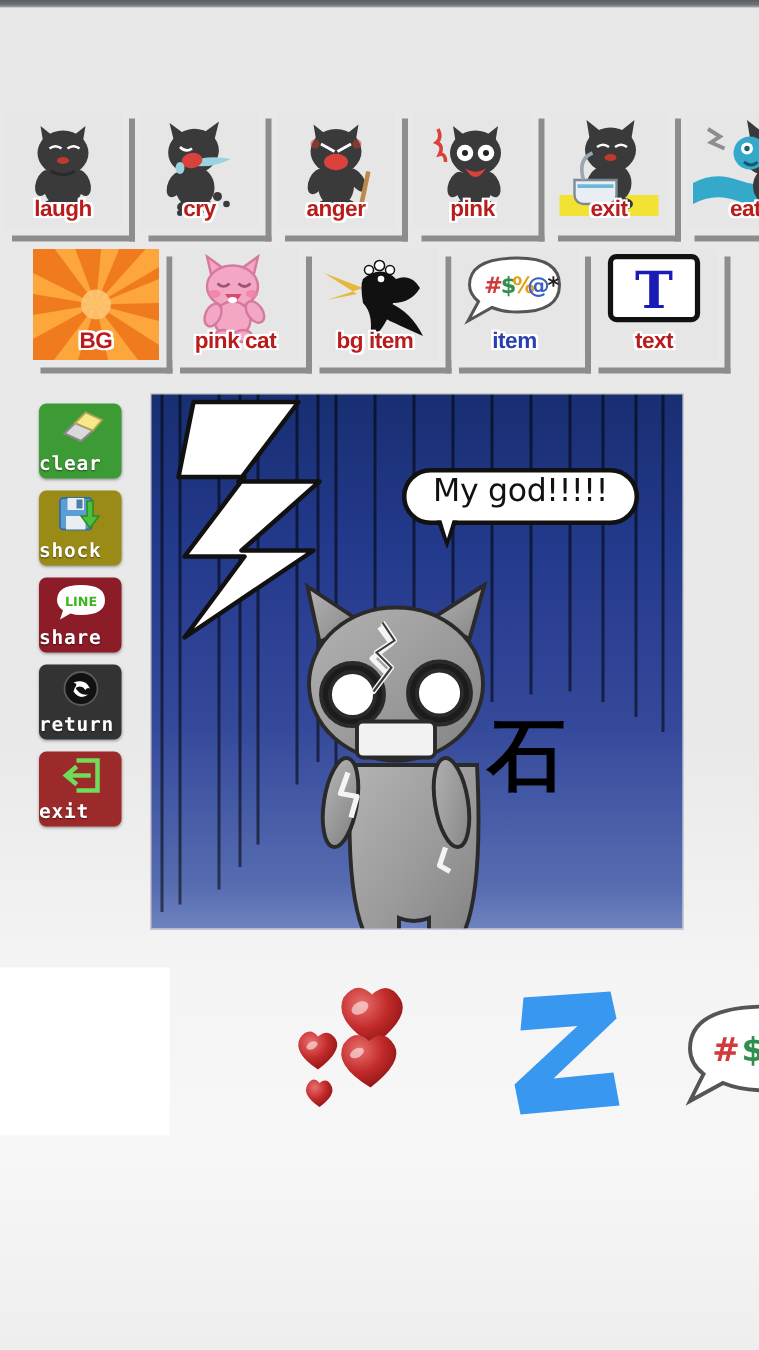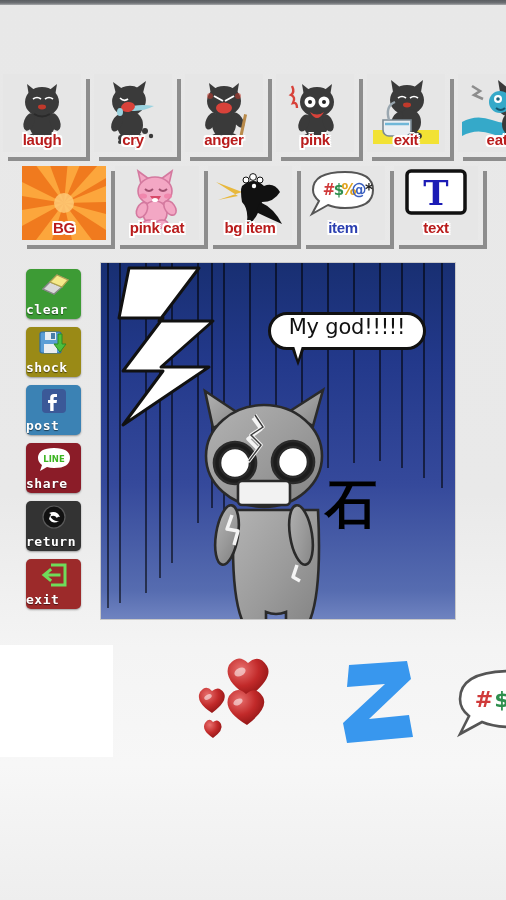--- a/index.html
+++ b/index.html
@@ -462,29 +462,20 @@
           <rect x="2" y="2" width="21" height="21" rx="2" fill="#5b9ed6" stroke="#2f6fa8" stroke-width="1.2"></rect>
           <rect x="7" y="2" width="11" height="8" fill="#e9eef2"></rect>
           <rect x="13" y="3" width="4" height="6" fill="#4a7ea8"></rect>
           <rect x="6" y="14" width="13" height="9" fill="#e9eef2"></rect>
           <path d="M24 4 v10 h4 l-6 8 l-6 -8 h4 V4 Z" fill="#4bbf3f" stroke="#2d8a25" stroke-width="1"></path>
         </svg>
       </div>
       <div class="side-label">shock</div>
     </div>
 
-    <div class="side-btn" style="background:#3b82b4;">
-      <div class="side-icon">
-        <svg width="26" height="26" viewBox="0 0 26 26">
-          <rect x="1" y="1" width="24" height="24" rx="4" fill="#3b5998"></rect>
-          <path d="M16 9 h-2.2 q-1.2 0 -1.2 1.2 V12 H16 l-0.4 3 h-3 v8 h-3.4 v-8 H7 v-3 h2.2 v-2.3 Q9.2 6 13 6 h3 Z" fill="#fff"></path>
-        </svg>
-      </div>
-      <div class="side-label">post</div>
-    </div>
 
     <div class="side-btn" style="background:#8b1c28;">
       <div class="side-icon">
         <svg width="38" height="26" viewBox="0 0 38 26">
           <path d="M19 2 q16 0 16 10 q0 10 -16 10 q-4 0 -7 -1 l-7 4 l2 -6 q-4 -3 -4 -7 q0 -10 16 -10 Z" fill="#fff"></path>
           <text x="19" y="16" font-family="DejaVu Sans" font-size="8.5" font-weight="bold" fill="#3cb521" text-anchor="middle">LINE</text>
         </svg>
       </div>
       <div class="side-label">share</div>
     </div>

